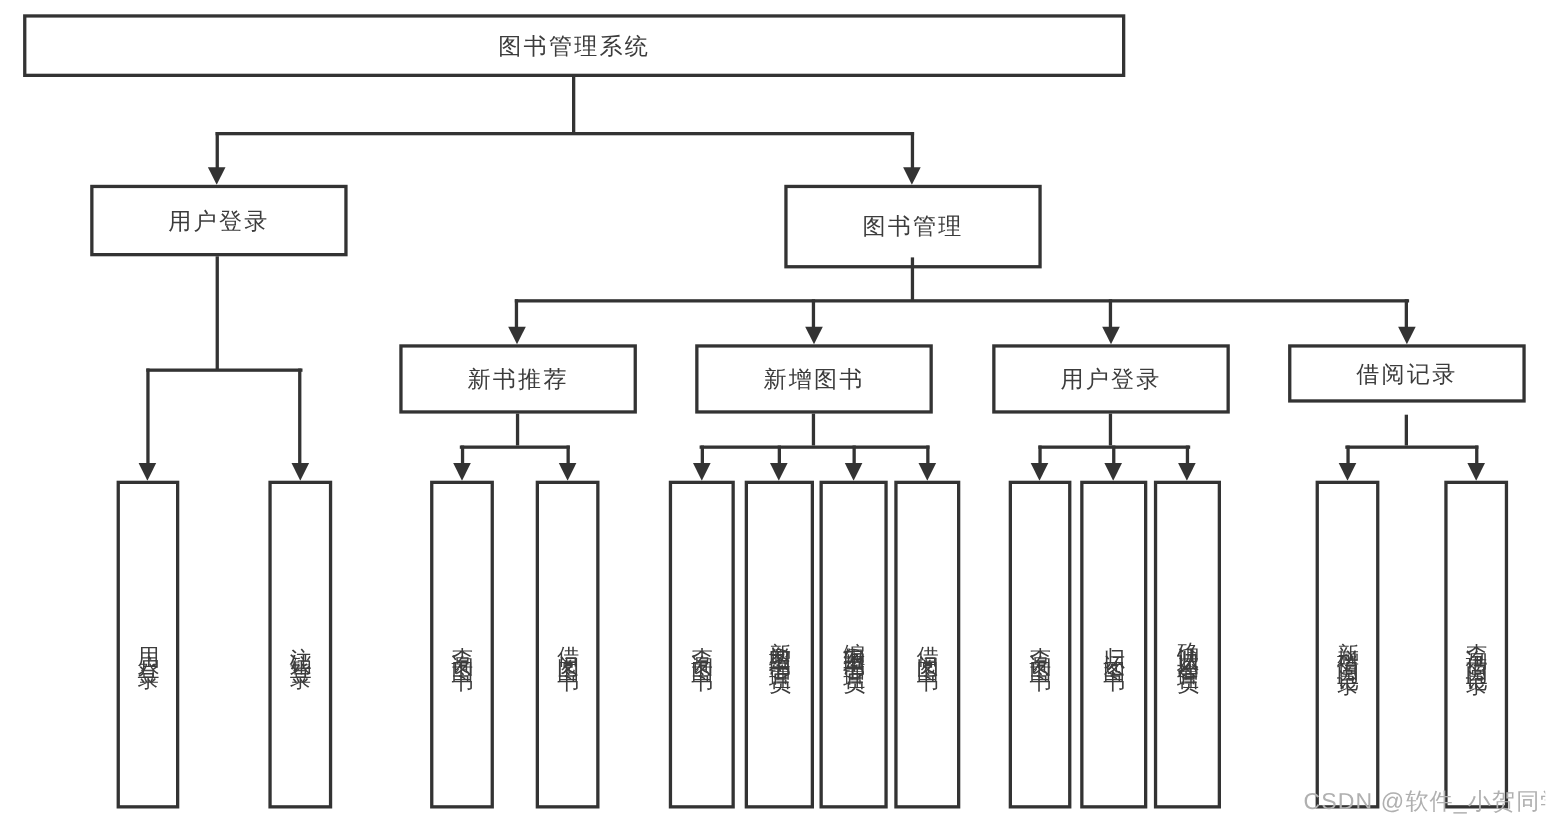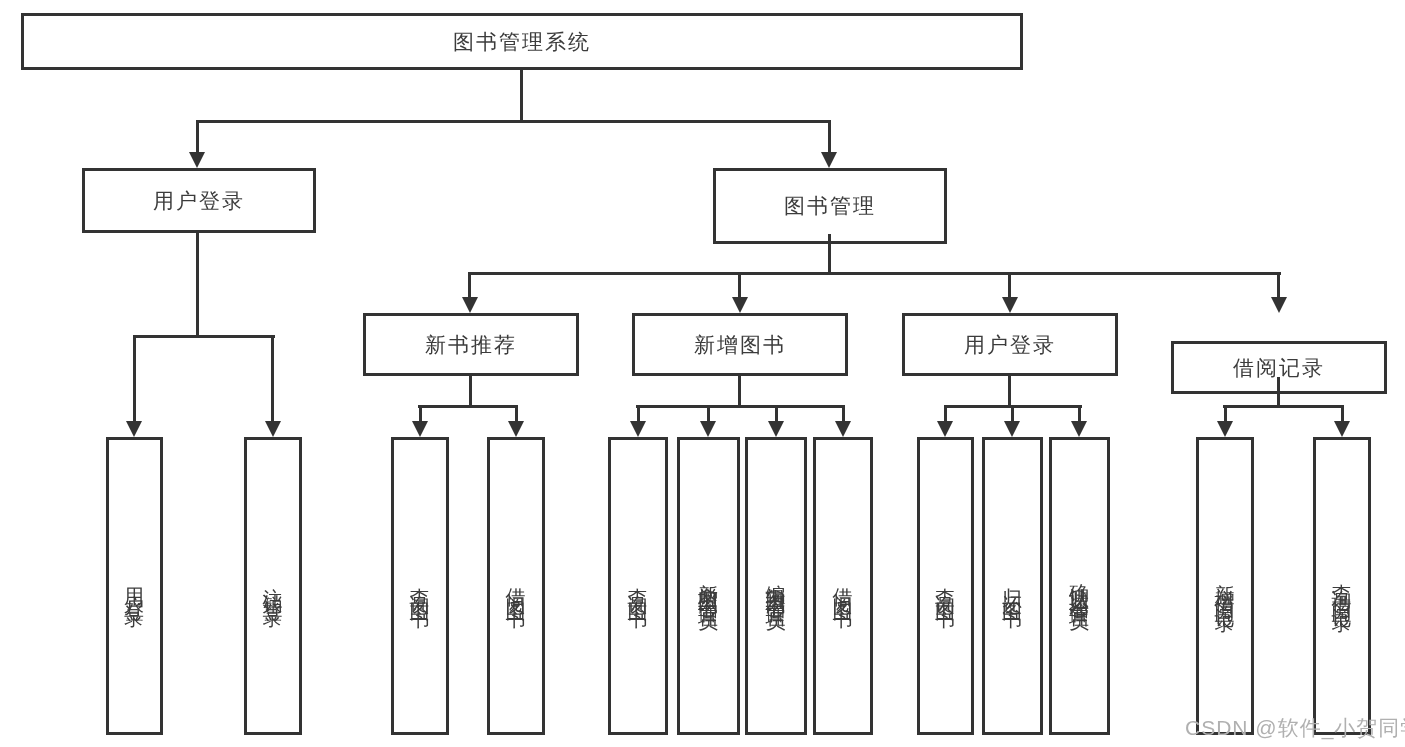--- a/index.html
+++ b/index.html
@@ -89,21 +89,21 @@
 
   <div class="box" style="left:363px;top:313px;width:216px;height:63px;">
     <span class="hlabel">新书推荐</span>
   </div>
   <div class="box" style="left:632px;top:313px;width:216px;height:63px;">
     <span class="hlabel">新增图书</span>
   </div>
   <div class="box" style="left:902px;top:313px;width:216px;height:63px;">
     <span class="hlabel">用户登录</span>
   </div>
-  <div class="box" style="left:1171px;top:313px;width:216px;height:53px;margin-top:28px;">
+  <div class="box" style="left:1171px;top:313px;width:216px;height:53px;">
     <span class="hlabel">借阅记录</span>
   </div>
 
   <div class="vline" style="left:469px;top:376px;height:29px;"></div>
   <div class="hline" style="left:418px;top:405px;width:100px;"></div>
   <div class="vline" style="left:419px;top:405px;height:18px;"></div>
   <div class="arrow" style="left:412px;top:421px;"></div>
   <div class="vline" style="left:515px;top:405px;height:18px;"></div>
   <div class="arrow" style="left:508px;top:421px;"></div>
 

